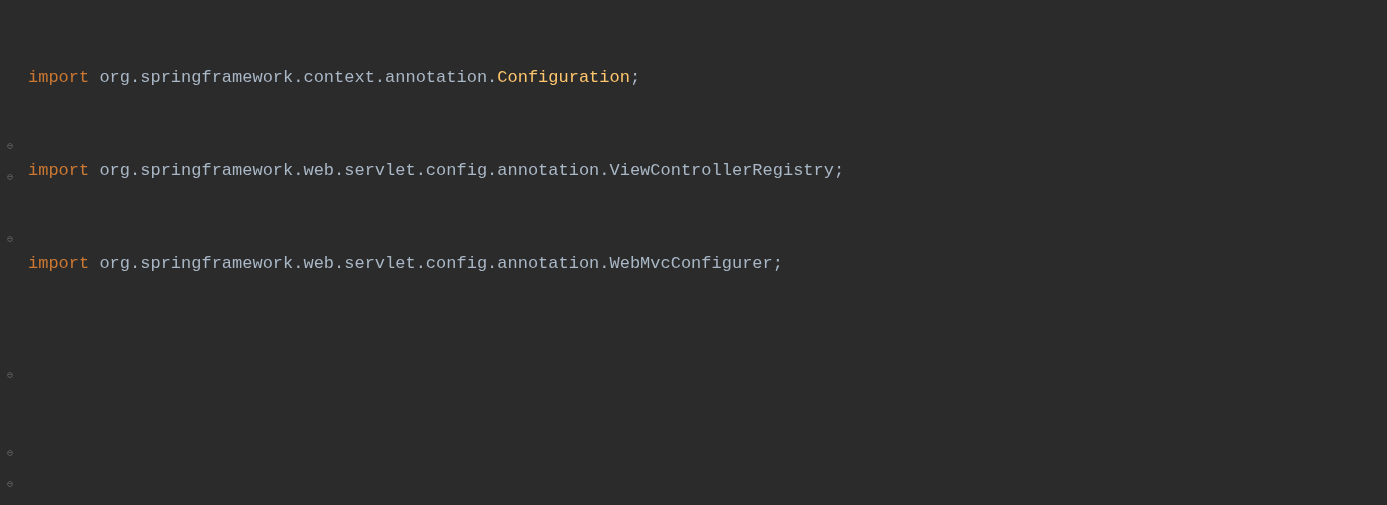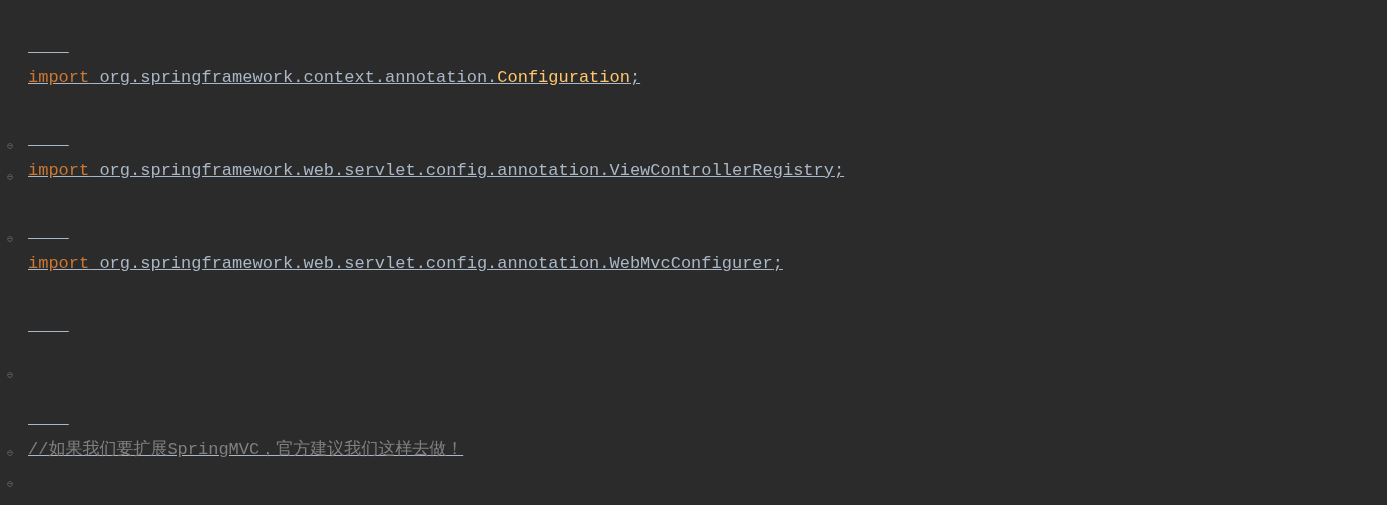--- a/index.html
+++ b/index.html
@@ -34,21 +34,20 @@
       height: 12px;
       color: #606366;
       font-size: 10px;
       line-height: 12px;
       text-align: center;
     }
     .code-area {
       flex: 1;
       padding-left: 8px;
       white-space: pre;
-      text-decoration: underline;
     }
     .line {
       height: 31px;
       line-height: 31px;
     }
     .keyword {
       color: #cc7832;
     }
     .type-yellow {
       color: #ffc66d;
@@ -70,21 +69,20 @@
     <span class="gutter-icon" style="top:234px;">⊖</span>
     <span class="gutter-icon" style="top:370px;">⊖</span>
     <span class="gutter-icon" style="top:448px;">⊖</span>
     <span class="gutter-icon" style="top:479px;">⊖</span>
   </div>
   <div class="code-area">
     <div class="line"><span class="keyword">import</span><span class="plain"> org.springframework.context.annotation.</span><span class="type-yellow">Configuration</span><span class="plain">;</span></div>
     <div class="line"><span class="keyword">import</span><span class="plain"> org.springframework.web.servlet.config.annotation.ViewControllerRegistry</span><span class="plain">;</span></div>
     <div class="line"><span class="keyword">import</span><span class="plain"> org.springframework.web.servlet.config.annotation.WebMvcConfigurer</span><span class="plain">;</span></div>
     <div class="line"></div>
-    <div class="line"><span class="comment">//如果我们要扩展SpringMVC，官方建议我们这样去做！</span></div>
     
     
     
     
     
     
     
     
     
     

